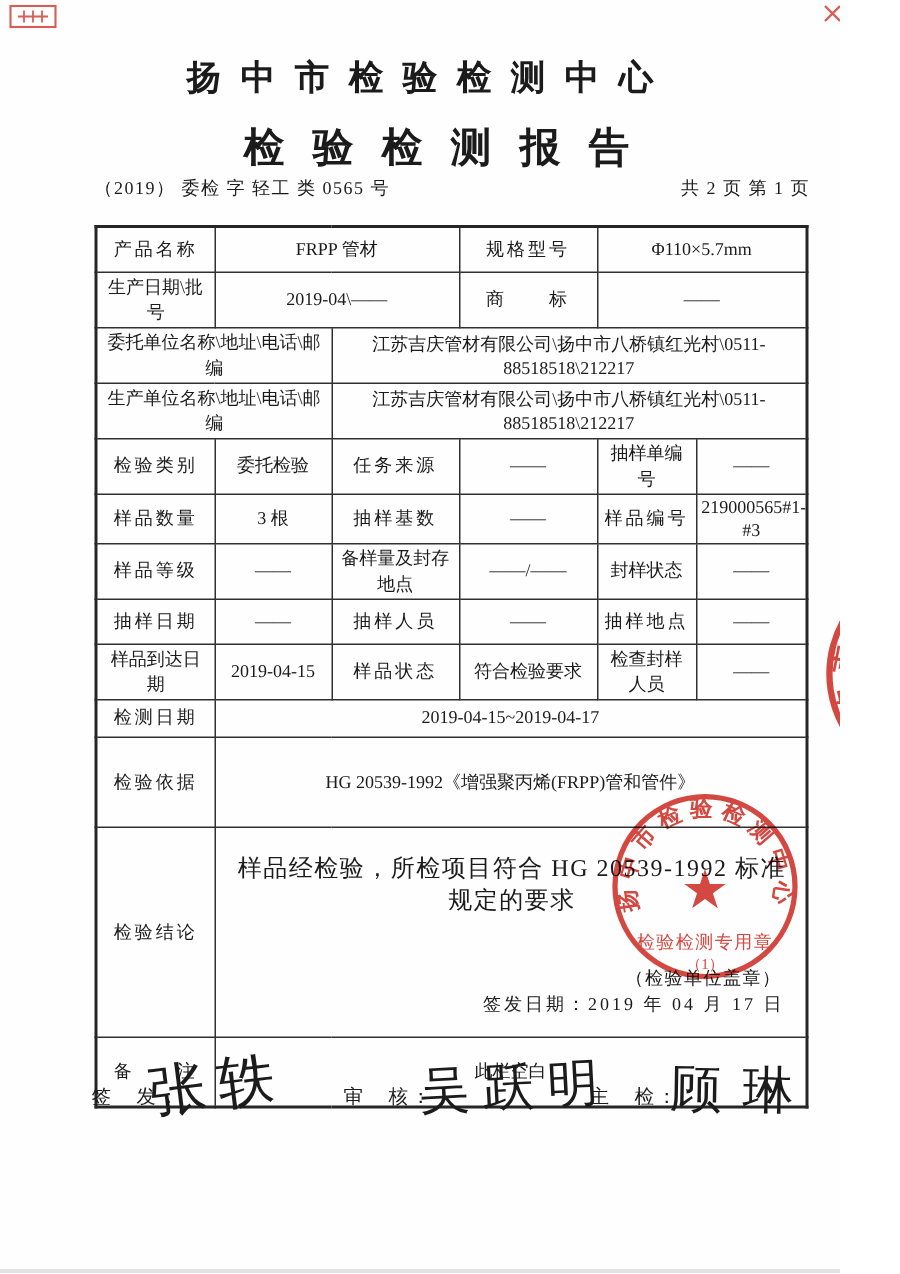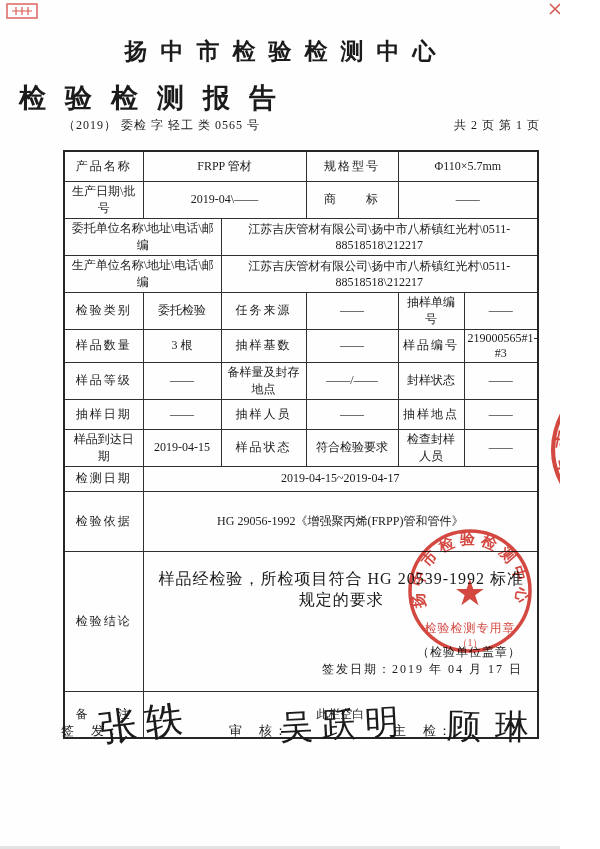--- a/index.html
+++ b/index.html
@@ -2,21 +2,21 @@
 <html><head>
 <meta charset="utf-8">
 <style>
   html,body{margin:0;padding:0;background:#ffffff;}
   .page{position:relative;width:560px;height:849px;background:#fefefe;overflow:hidden;
         font-family:"Liberation Serif","DejaVu Serif",serif;color:#1b1b1b;}
   .page::after{content:"";position:absolute;left:0;right:0;bottom:0;height:3px;background:#e2e2e2;}
 
   .center-name{position:absolute;top:36px;left:0;width:100%;text-align:center;
                font-size:23px;font-weight:bold;letter-spacing:13px;text-indent:13px;}
-  .report-title{position:absolute;top:80px;left:0;width:100%;text-align:left;
+  .report-title{position:absolute;top:80px;left:11px;width:100%;text-align:center;
                 font-size:27px;font-weight:bold;letter-spacing:19px;text-indent:19px;}
   .doc-line{position:absolute;top:117px;left:63px;width:477px;display:flex;
             justify-content:space-between;font-size:12px;letter-spacing:1px;gap:28px;}
 
   table.rpt{position:absolute;left:63px;top:150px;width:474px;border-collapse:collapse;
             table-layout:fixed;border:2px solid #262626;}
   table.rpt td{border:1px solid #303030;font-size:12px;text-align:center;
                padding:1px 3px;overflow:hidden;}
   td.lbl{letter-spacing:2px;}
   td.small{font-size:11px;letter-spacing:0;}
@@ -137,21 +137,21 @@
       <td>符合检验要求</td>
       <td class="small">检查封样人员</td>
       <td>——</td>
     </tr>
     <tr class="h25">
       <td class="lbl">检测日期</td>
       <td colspan="5">2019-04-15~2019-04-17</td>
     </tr>
     <tr class="h60">
       <td class="lbl">检验依据</td>
-      <td colspan="5" class="left">HG 29056-1992《增强聚丙烯(FRPP)管和管件》</td>
+      <td colspan="5" class="left">HG 20539-1992《增强聚丙烯(FRPP)管和管件》</td>
     </tr>
     <tr class="h140">
       <td class="lbl">检验结论</td>
       <td colspan="5" class="concl">
         <div class="concl-text">样品经检验，所检项目符合 HG 20539-1992 标准规定的要求</div>
         <div class="seal-note">（检验单位盖章）</div>
         <div class="issue-line">
           <span>签发日期：</span><span>2019 年 04 月 17 日</span>
         </div>
       </td>

